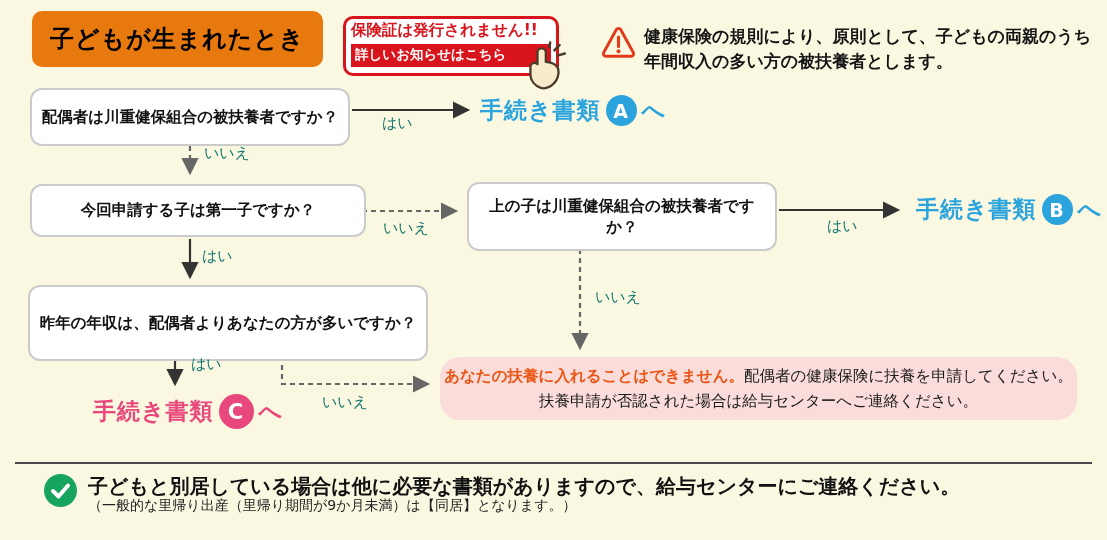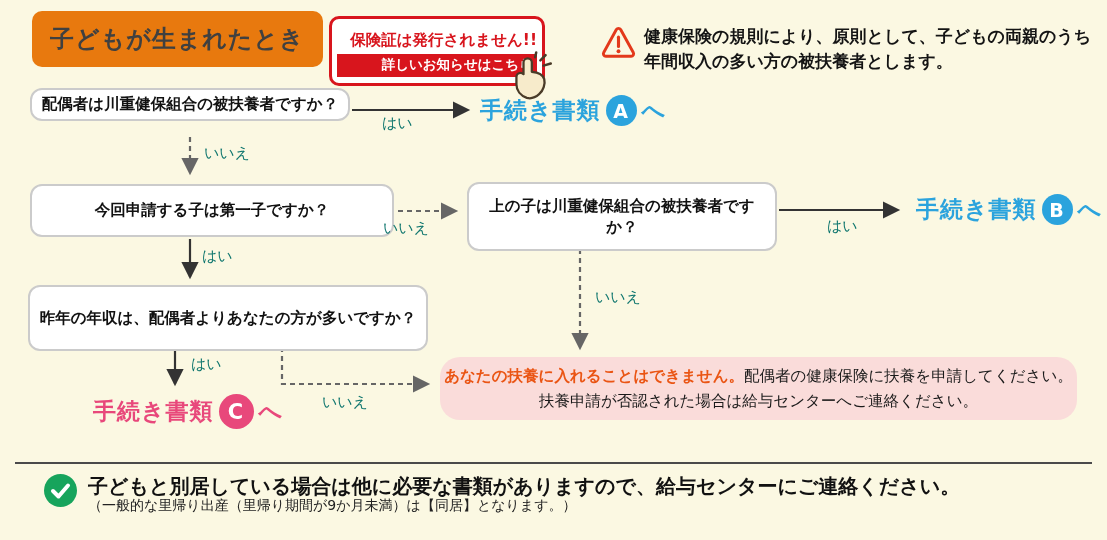--- a/index.html
+++ b/index.html
@@ -5,51 +5,51 @@
   * { margin:0; padding:0; box-sizing:border-box; }
   html,body { background:#e9e9e9; }
   body { font-family:"DejaVu Sans","Liberation Sans",sans-serif; }
   .stage {
     position:relative; width:1107px; height:540px; overflow:hidden;
     background:#FBF8E2;
   }
   
   .title-badge {
     position:absolute; left:32px; top:11px;
-    background:#E8790E; color:#404040;
+    background:#E8790E; color:#000000;
     font-size:24px; font-weight:800; letter-spacing:1px;
     padding:12px 18px; border-radius:10px; white-space:nowrap;
   }
   
   .callout {
-    position:absolute; left:329px; top:16px; width:216px;
+    position:absolute; left:343px; top:16px; width:216px;
     background:#fff; border:3px solid #D8151D; border-radius:10px;
-    padding:11px 5px 6px; text-align:right;
+    padding:1px 5px 6px; text-align:left;
   }
   .callout-title { color:#D8151D; font-weight:800; font-size:15.5px; white-space:nowrap; }
   .callout-link {
     background:#D8151D; color:#fff; font-weight:700; font-size:13.5px;
     border-radius:0; padding:2px 4px 3px; margin-top:3px; white-space:nowrap; cursor:pointer;
   }
   .hand-icon { position:absolute; right:-14px; bottom:-18px; width:50px; height:50px; }
   
   .warn-icon { position:absolute; left:601px; top:26px; width:35px; height:33px; }
   .notice-text {
     position:absolute; left:644px; top:24px; width:460px;
     font-size:17px; line-height:25px; color:#141414; font-weight:700;
   }
   
   .qbox {
     position:absolute; background:#fff; border:2px solid #CBCBCB; border-radius:12px;
     display:flex; align-items:center; justify-content:center;
     font-weight:700; font-size:15.5px; color:#111; text-align:center; padding:4px 8px;
   }
-  #q1 { left:30px;  top:88px;  width:320px; height:33px; }
-  #q2 { left:30px;  top:184px; width:364px; height:53px; }
-  #q3 { left:28px;  top:285px; width:400px; height:66px; }
+  #q1 { left:30px;  top:88px;  width:320px; height:58px; }
+  #q2 { left:30px;  top:184px; width:336px; height:53px; }
+  #q3 { left:28px;  top:285px; width:400px; height:76px; }
   #q4 { left:467px; top:182px; width:310px; height:69px; }
   
   .overlay { position:absolute; left:0; top:0; pointer-events:none; }
   .solid { stroke:#333; stroke-width:2.2; fill:none; }
   .dash  { stroke:#666; stroke-width:2.2; fill:none; stroke-dasharray:5 4; }
   
   .edge-label { position:absolute; font-size:15px; color:#0f766e; white-space:nowrap; }
   
   .doc-link {
     position:absolute; display:flex; align-items:center; gap:5px;

